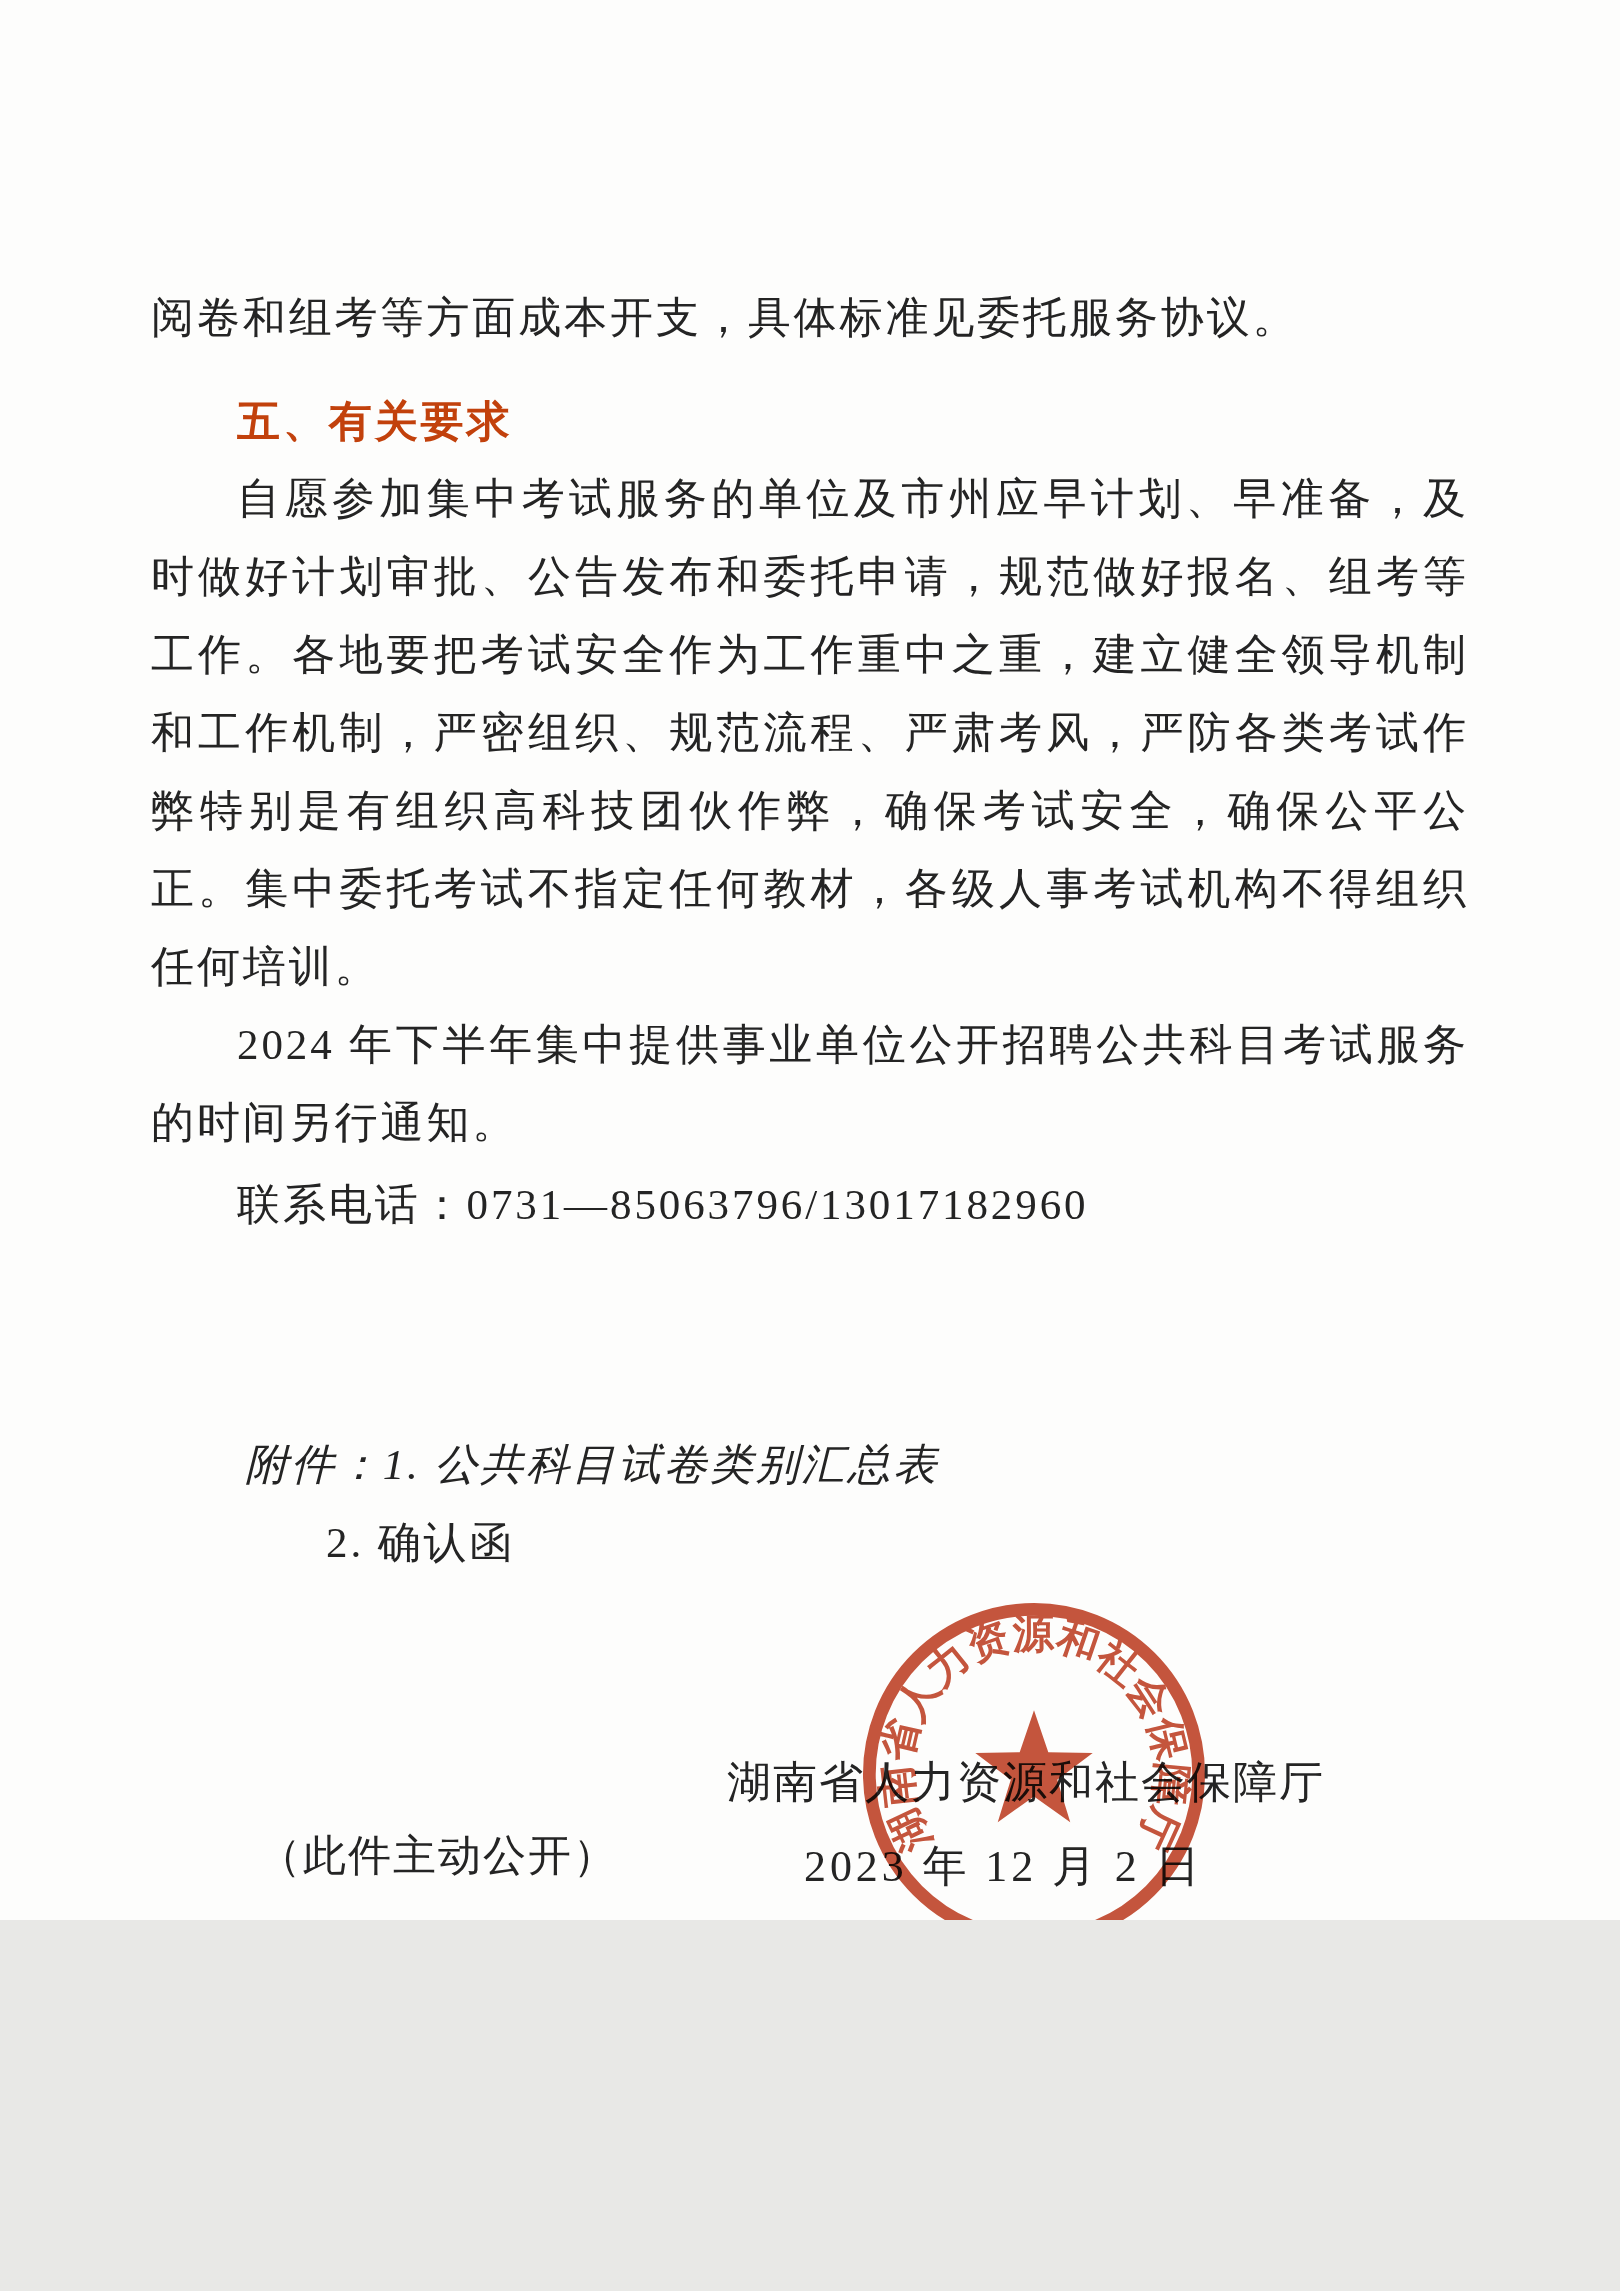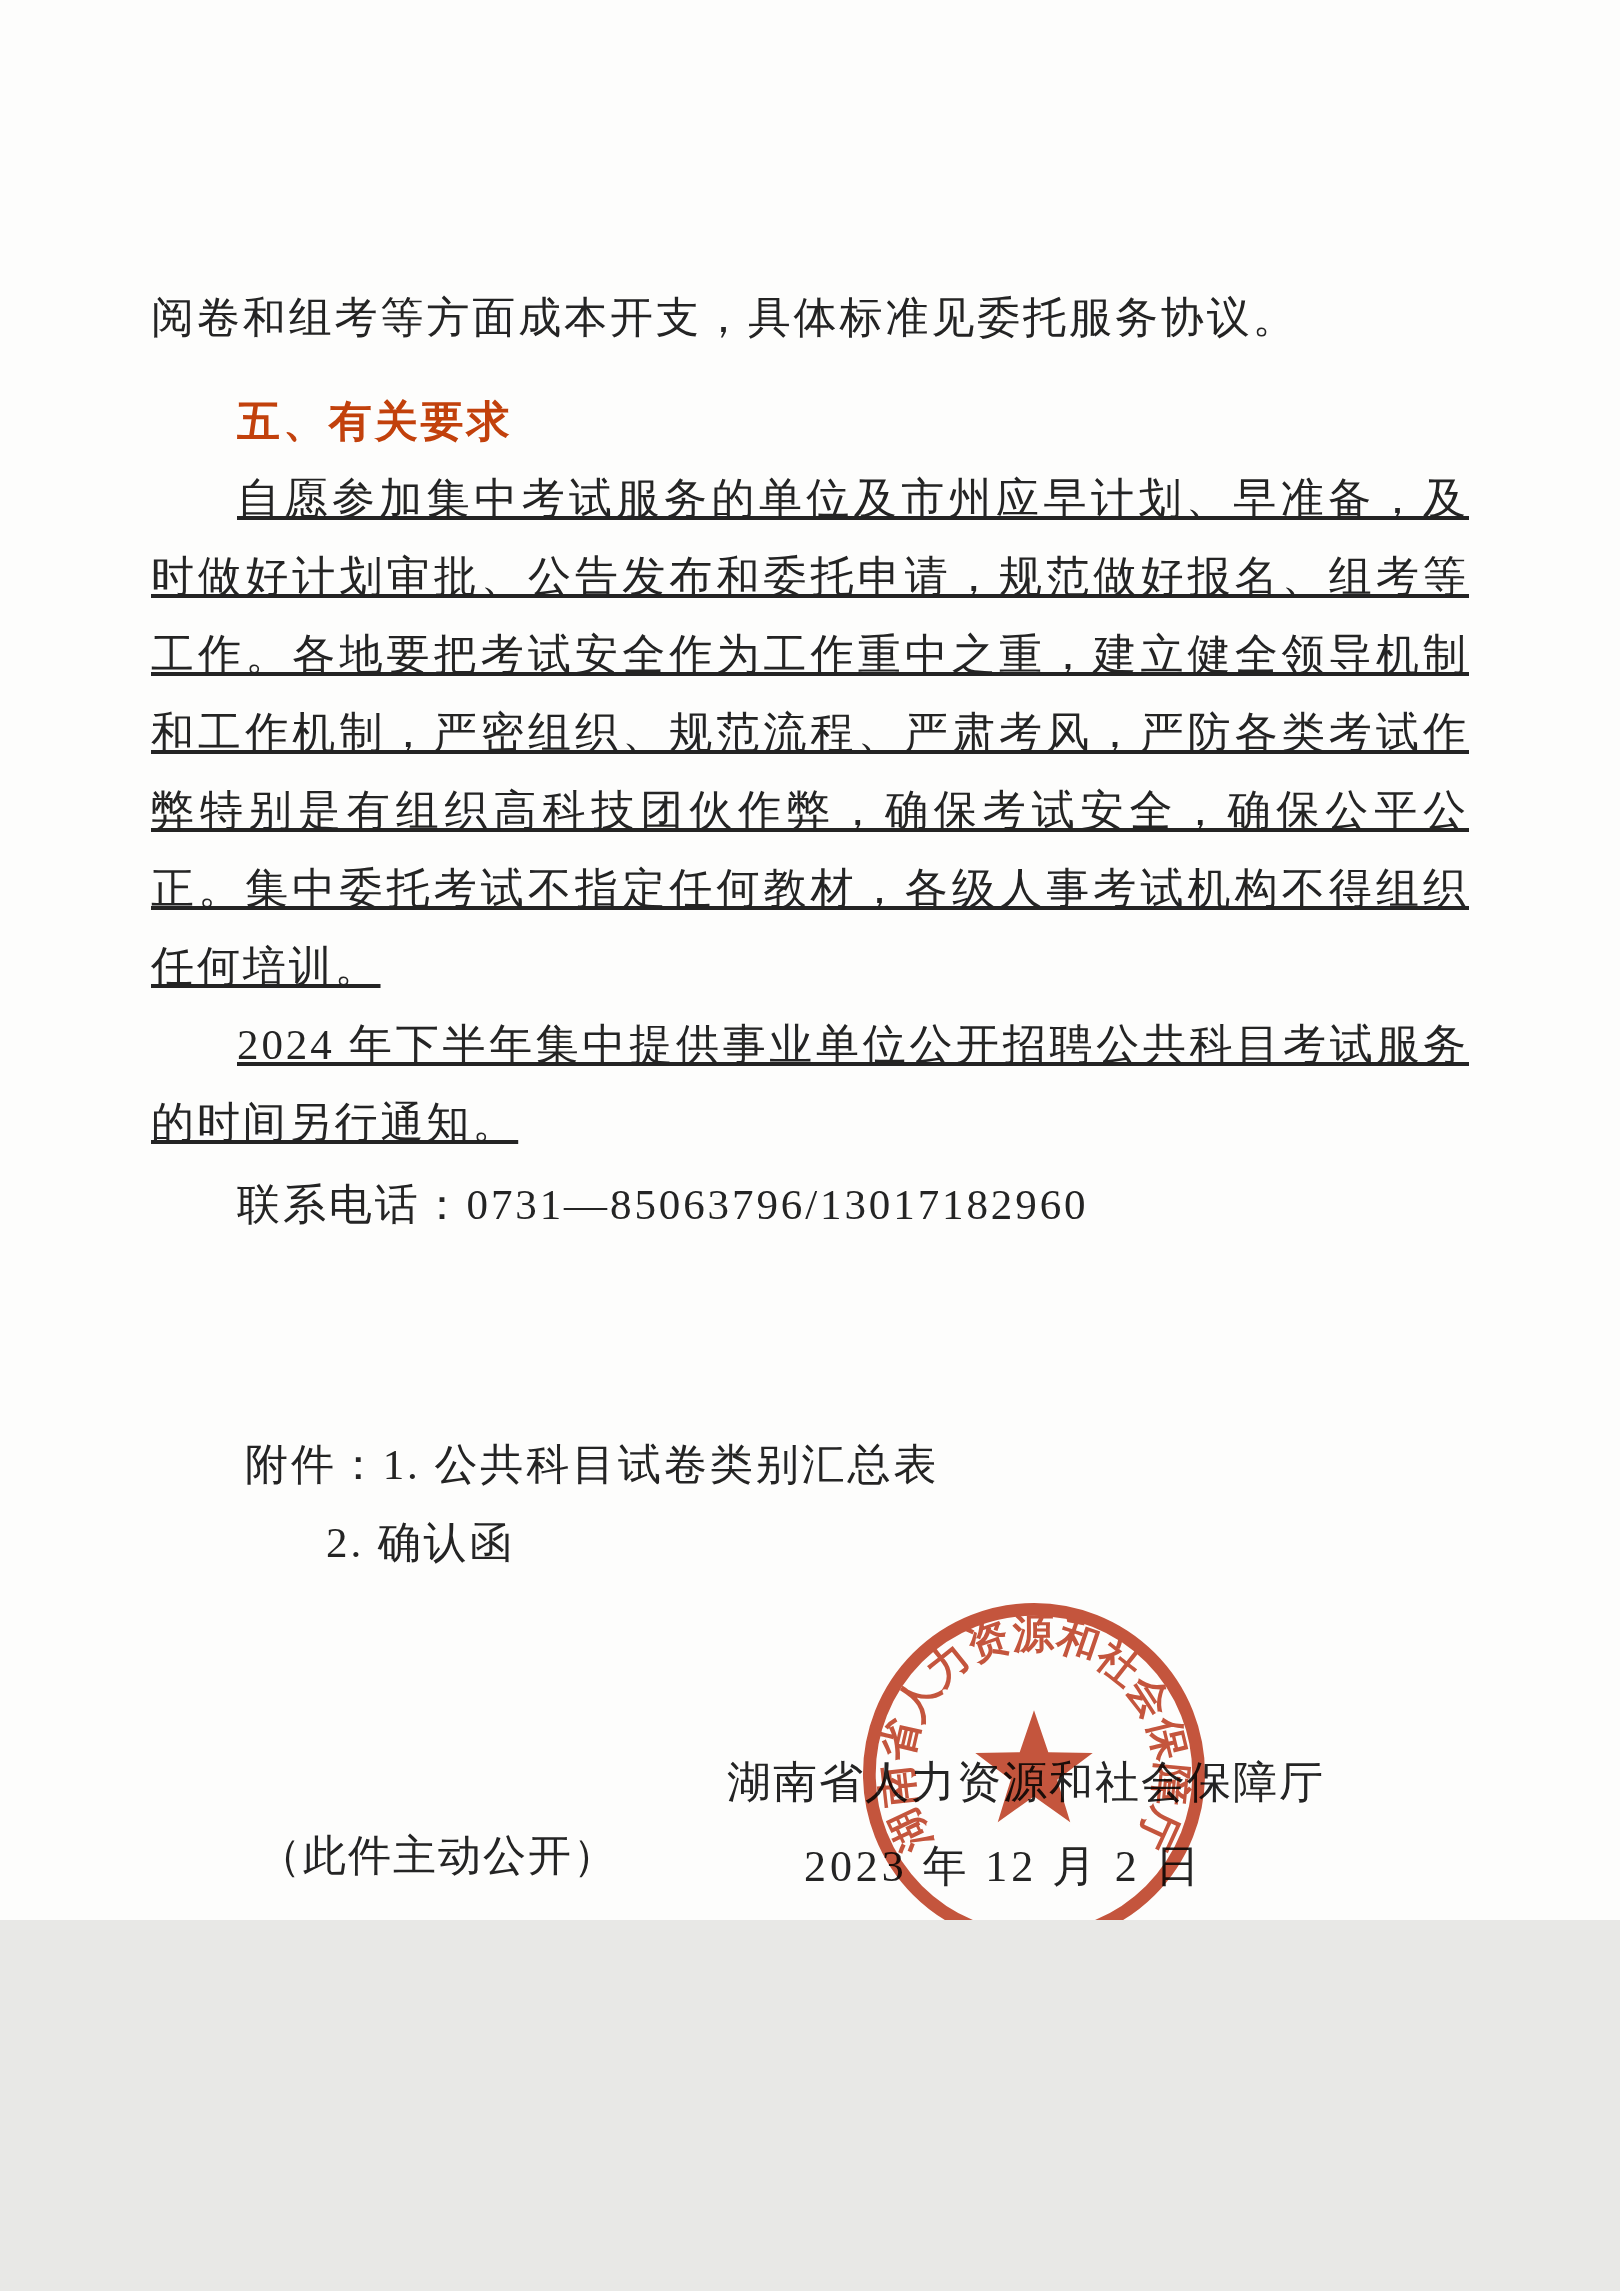--- a/index.html
+++ b/index.html
@@ -25,21 +25,21 @@
     width: 1318px;
     font-size: 43px;
     line-height: 78px;
     letter-spacing: 2.9px;
     color: #242424;
     text-align: justify;
   }
   .para {
     margin: 0;
   }
-  .para.indent { text-indent: 2em; text-decoration: underline; }
+  .para.indent { text-indent: 2em; }
   .heading {
     margin: 24.5px 0 0 0;
     text-indent: 2em;
     font-family: "Liberation Sans", "DejaVu Sans", sans-serif;
     font-weight: 700;
     color: #c2410c;
   }
   .contact-line {
     margin: 4.9px 0 0 0;
     text-indent: 2em;
@@ -49,21 +49,21 @@
   .attachments {
     position: absolute;
     top: 1426px;
     left: 151px;
     width: 1318px;
     font-size: 43px;
     line-height: 78px;
     letter-spacing: 2.9px;
     color: #242424;
   }
-  .attach-line1 { padding-left: 94px; }
+  .attach-line1 { padding-left: 94px; font-style: italic; }
   .attach-line2 { padding-left: 175px; }
   
   .sig-agency {
     position: absolute;
     top: 1753px;
     left: 727px;
     font-size: 44px;
     letter-spacing: 2px;
     color: #242424;
     white-space: nowrap;

